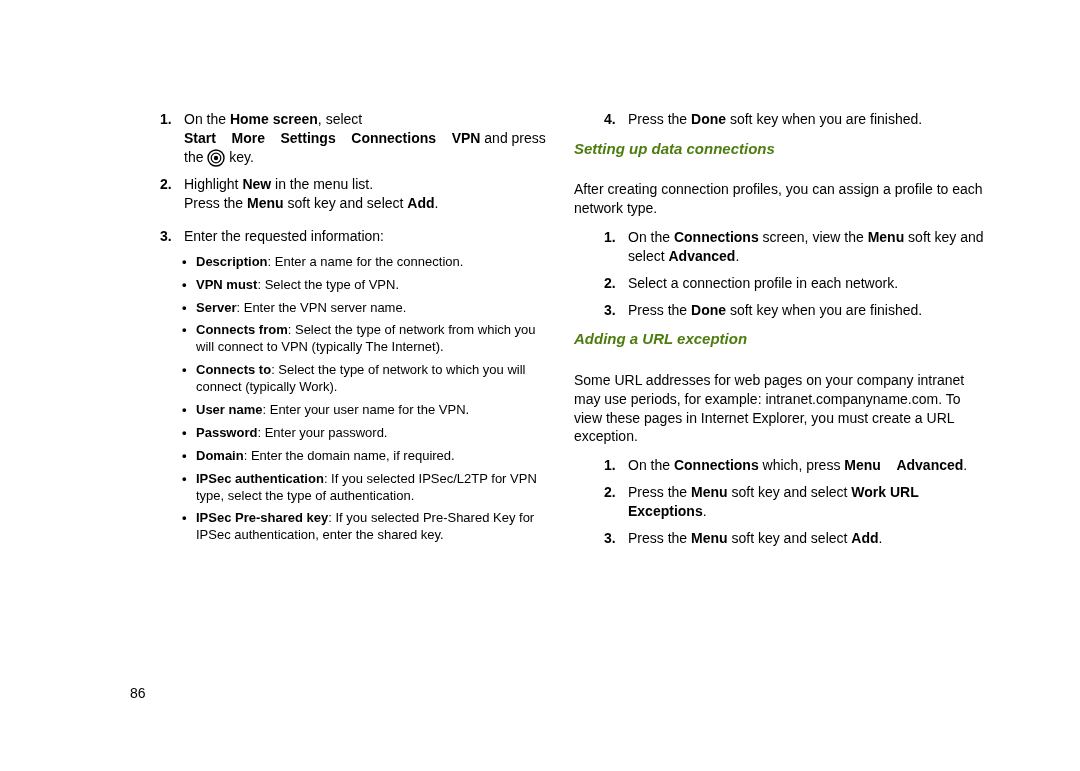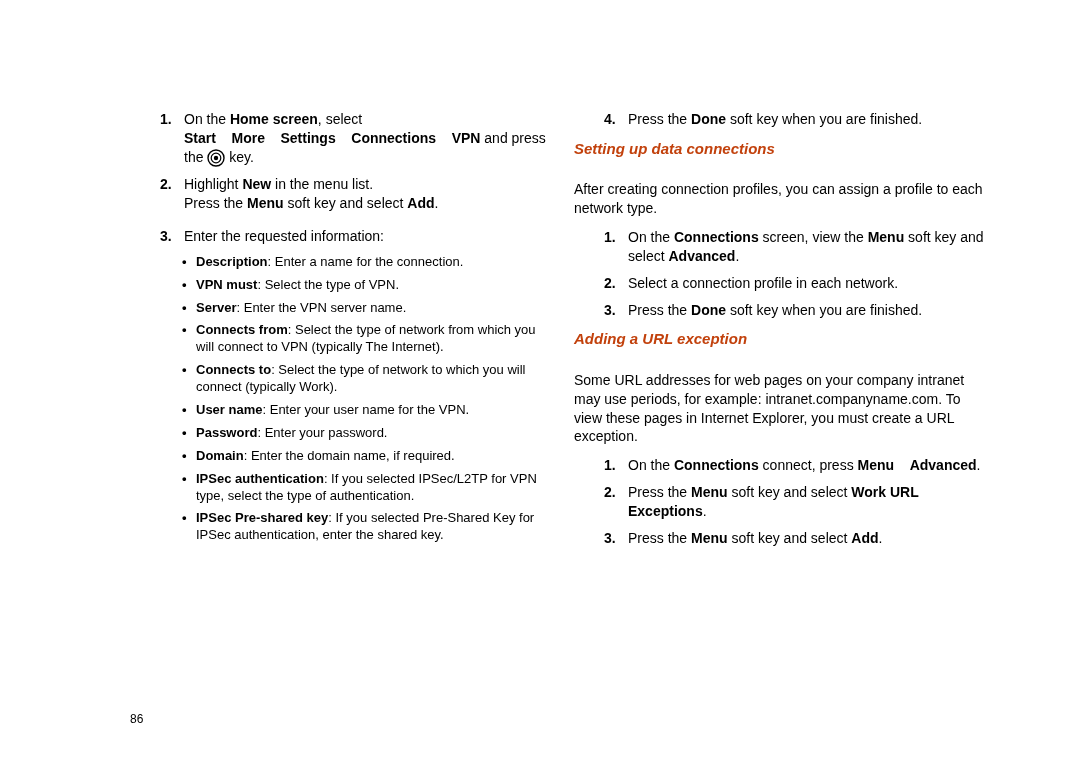--- a/index.html
+++ b/index.html
@@ -52,43 +52,43 @@
     font-weight: bold;
   }
   .bulletitem .bt {
     flex: 1;
   }
   .sub {
     margin-left: 24px;
     margin-bottom: 8px;
   }
   .heading {
-    color: #c2410c;
+    color: #4d7c0f;
     font-weight: bold;
     font-style: italic;
     font-size: 15px;
     margin: 10px 0 6px 0;
     font-family: Arial, Helvetica, sans-serif;
   }
   .para {
     margin: 21px 0 10px 0;
   }
   .notebox {
     border-top: 1px solid #000;
     border-bottom: 1px solid #000;
     padding: 4px 6px;
     font-size: 12.5px;
     margin: 6px 0 12px 0;
     line-height: 1.25;
   }
   .pagenum {
     position: absolute;
     left: 130px;
-    bottom: 44px;
-    font-size: 12px;
+    bottom: 68px;
+    font-size: 14px;
   }
   .keyicon {
     display: inline-block;
     vertical-align: middle;
   }
   .keyicon svg { display: block; }
   b { font-weight: bold; }
 </style>
 </head>
 <body>
@@ -193,21 +193,21 @@
       </div>
     </div>
 
     <div class="heading">Adding a URL exception</div>
     <div class="para">Some URL addresses for web pages on your company intranet may use periods, for example: intranet.companyname.com. To view these pages in Internet Explorer, you must create a URL exception.</div>
 
 
     <div class="numlist">
       <div class="numitem">
         <div class="num">1.</div>
-        <div class="txt"><span>On the </span><b>Connections</b><span> connect, press </span><b>Menu</b>&nbsp;&nbsp;&nbsp;&nbsp;<b>Advanced</b><span>.</span></div>
+        <div class="txt"><span>On the </span><b>Connections</b><span> which, press </span><b>Menu</b>&nbsp;&nbsp;&nbsp;&nbsp;<b>Advanced</b><span>.</span></div>
       </div>
       <div class="numitem">
         <div class="num">2.</div>
         <div class="txt"><span>Press the </span><b>Menu</b><span> soft key and select </span><b>Work URL Exceptions</b><span>.</span></div>
       </div>
       <div class="numitem">
         <div class="num">3.</div>
         <div class="txt"><span>Press the </span><b>Menu</b><span> soft key and select </span><b>Add</b><span>.</span></div>
       </div>
     </div>

